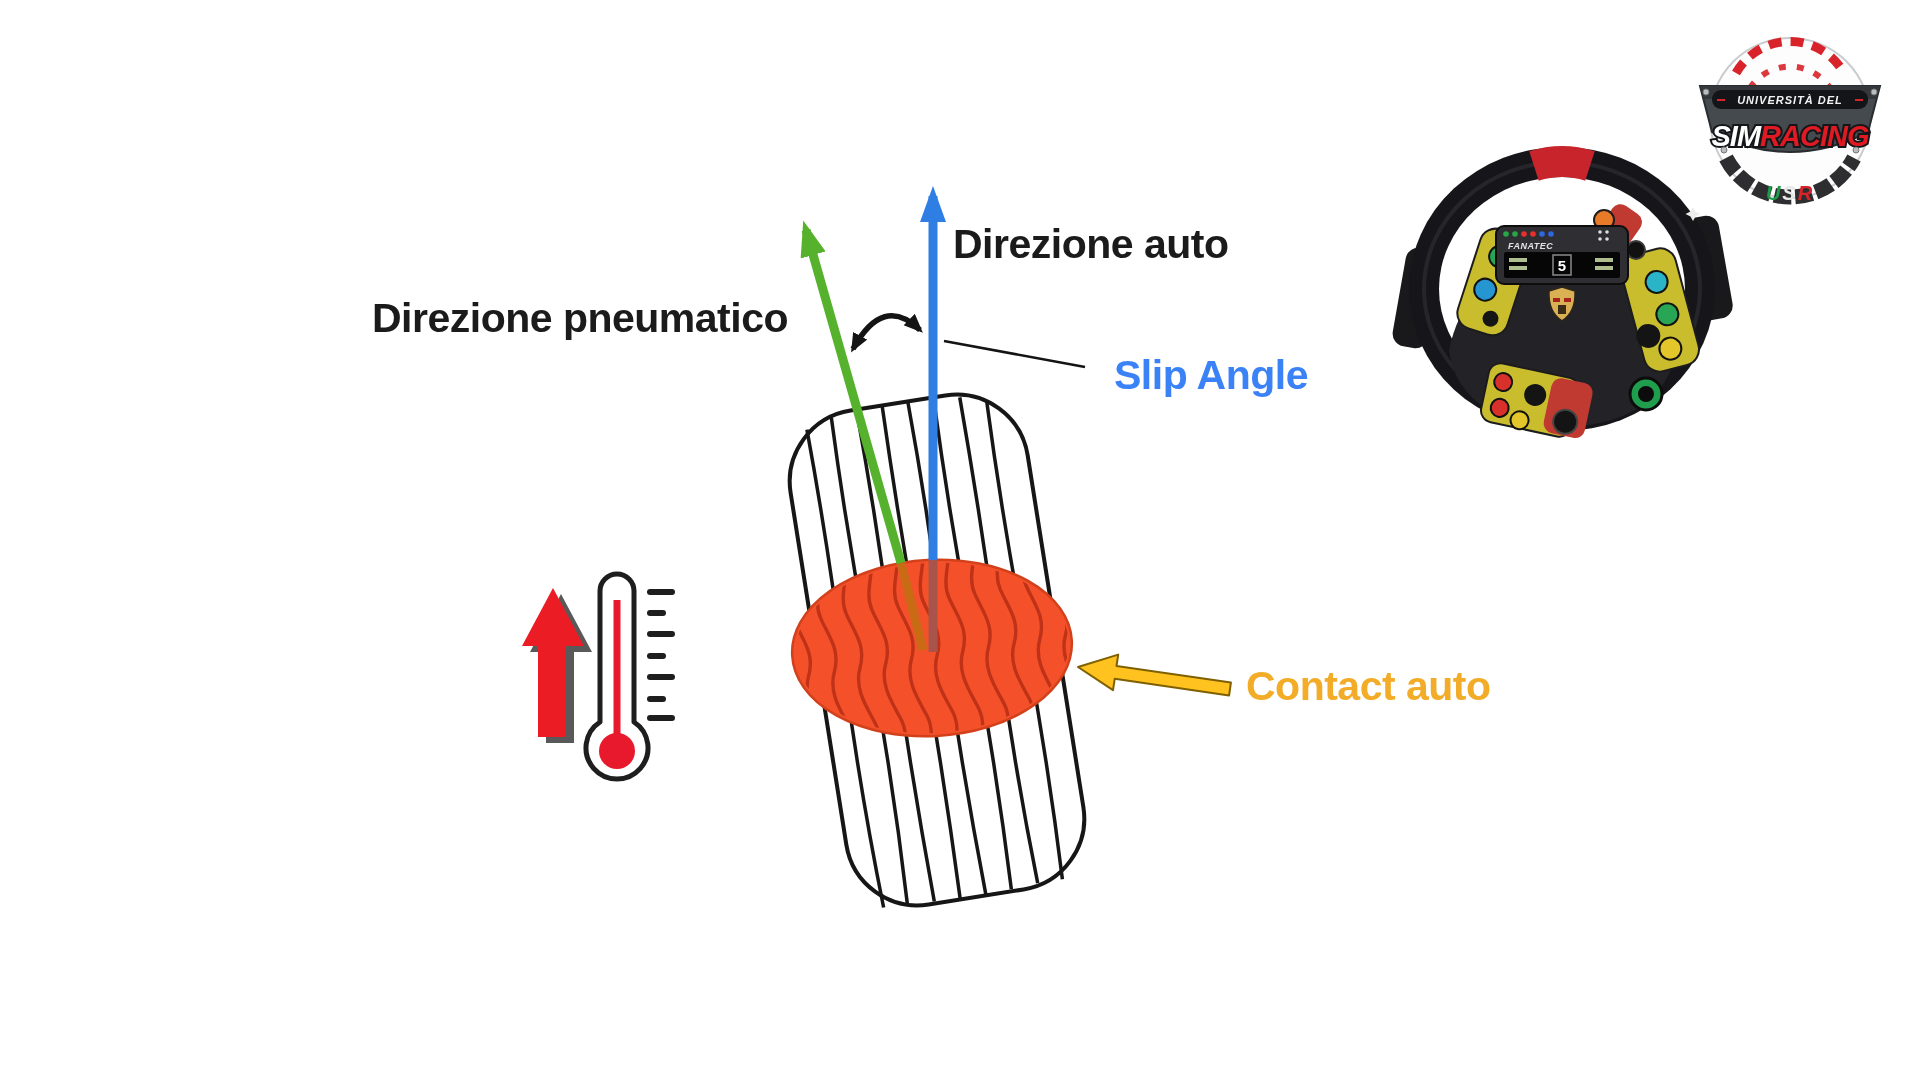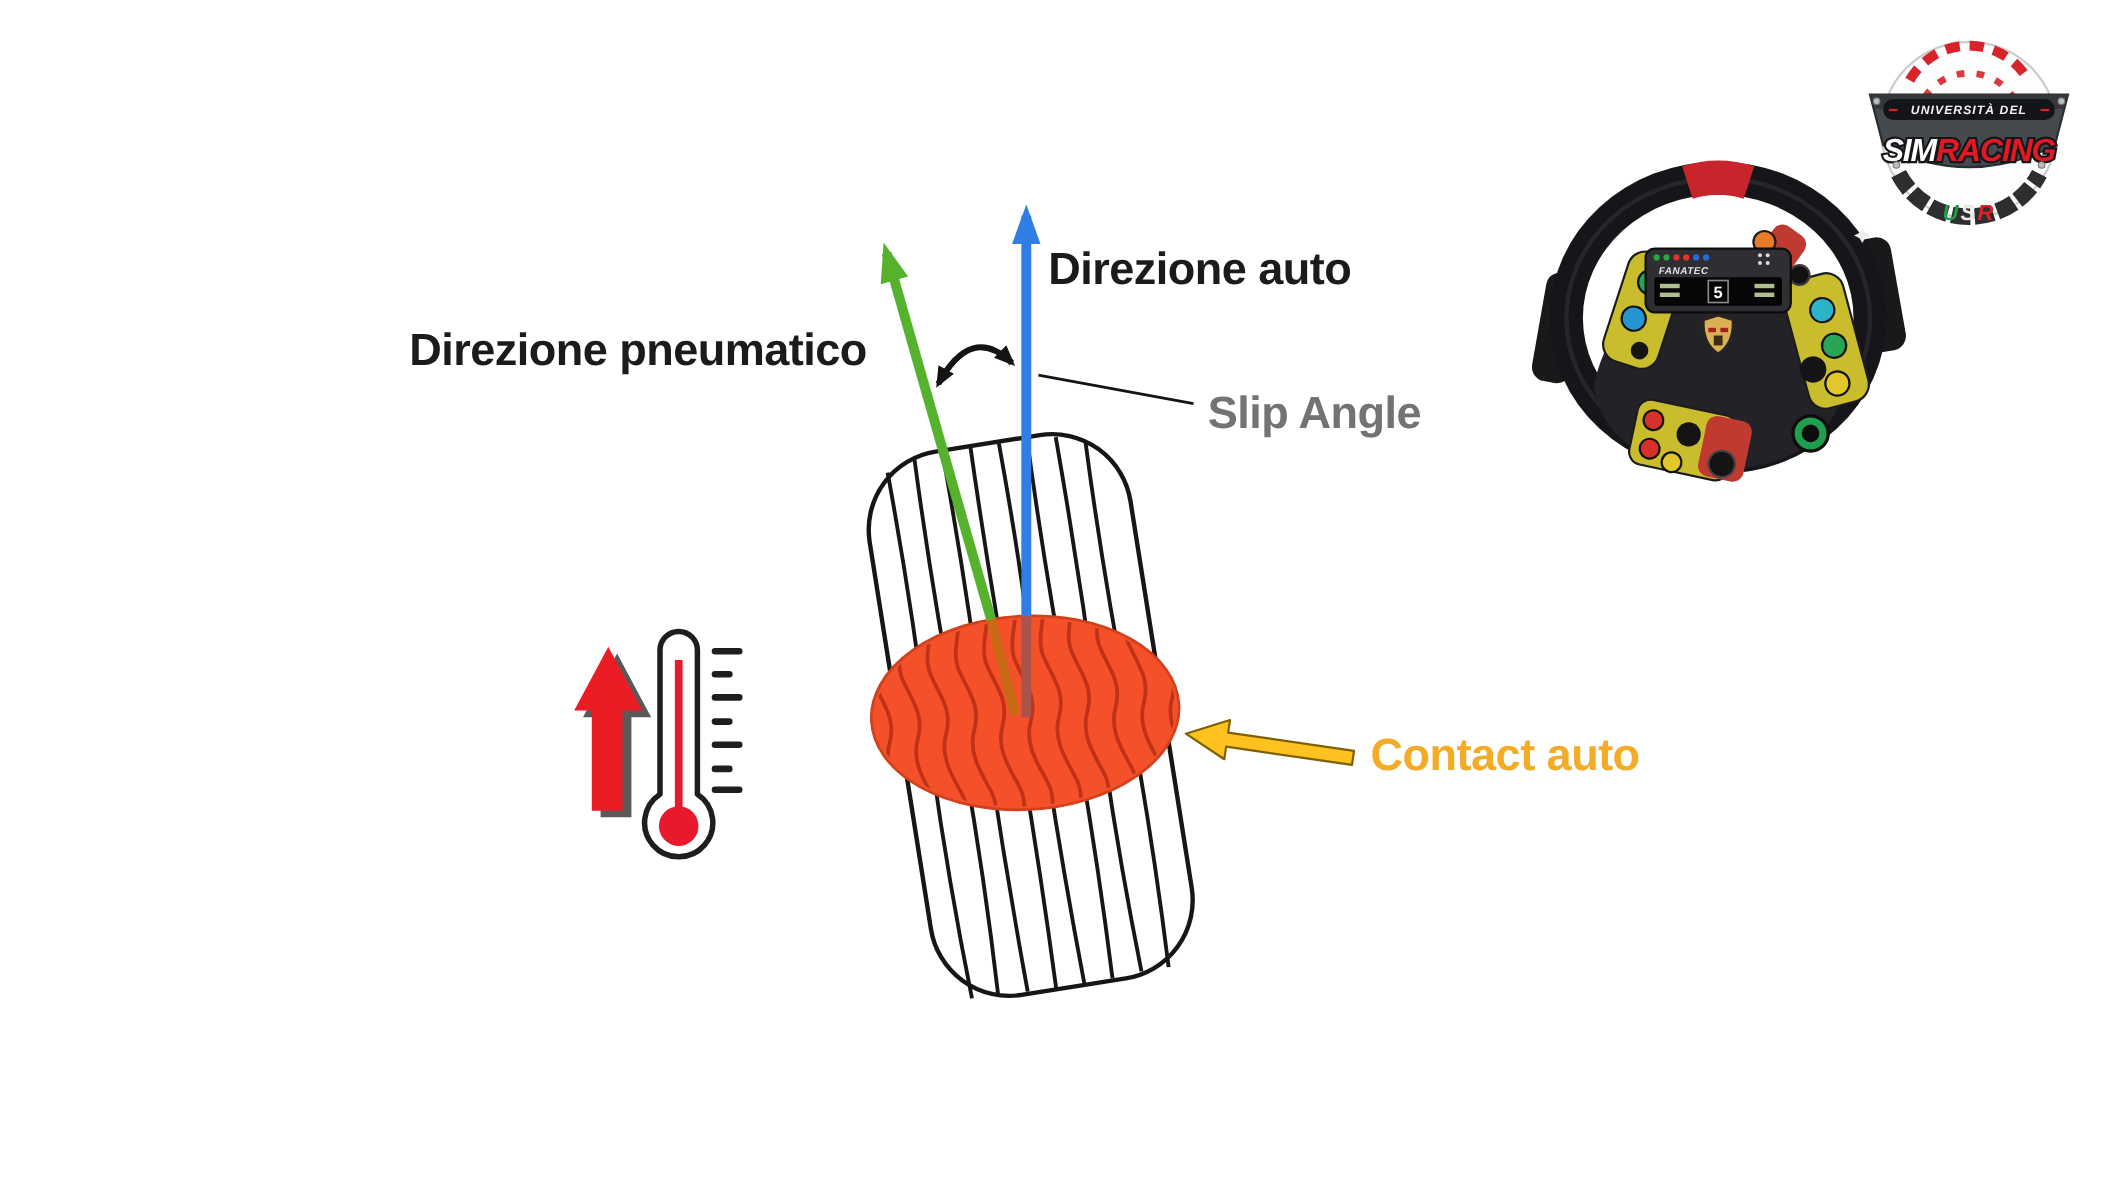--- a/index.html
+++ b/index.html
@@ -1,21 +1,21 @@
 <!DOCTYPE html>
 <html><head>
 <meta charset="utf-8">
 <style>
   html,body{margin:0;padding:0;background:#fff;}
   .stage{position:relative;width:1919px;height:1079px;background:#fff;overflow:hidden;
          font-family:"Liberation Sans",sans-serif;}
   .stage svg{position:absolute;left:0;top:0;}
   .lbl{position:absolute;font-weight:700;font-size:41px;letter-spacing:-0.5px;
        color:#1B1B1B;white-space:nowrap;line-height:1;}
-  .lbl.red{color:#737373;}
+  .lbl.red{color:#3b82f6;margin-left:16px;}
   .lbl.gold{color:#F2AC28;}
   #label-tire-direction{left:372px;top:298px;}
   #label-car-direction{left:953px;top:224px;}
   #label-slip-angle{left:1098px;top:355px;}
   #label-contact-patch{left:1246px;top:666px;}
 </style>
 </head>
 <body>
 
 <div class="stage">

